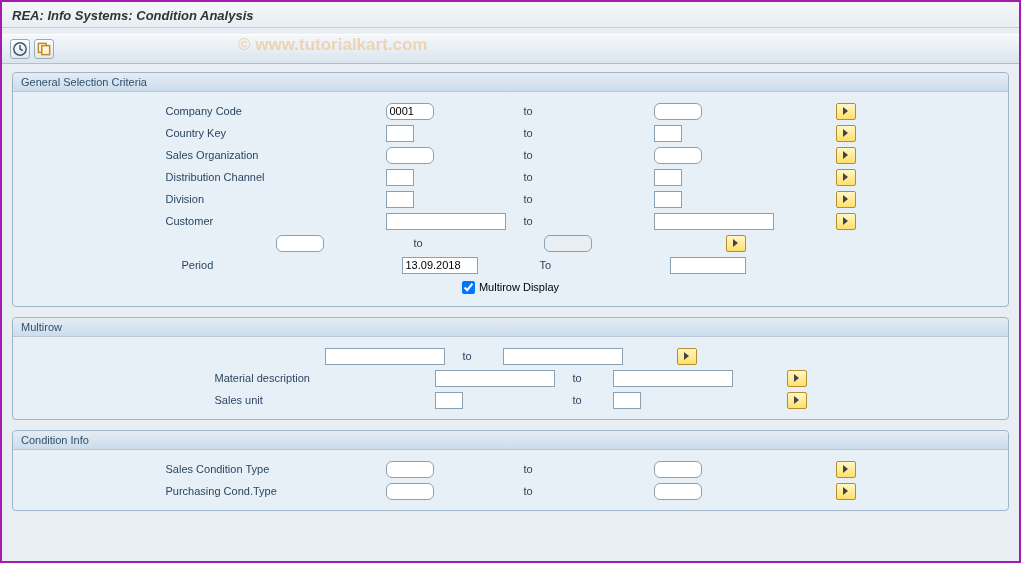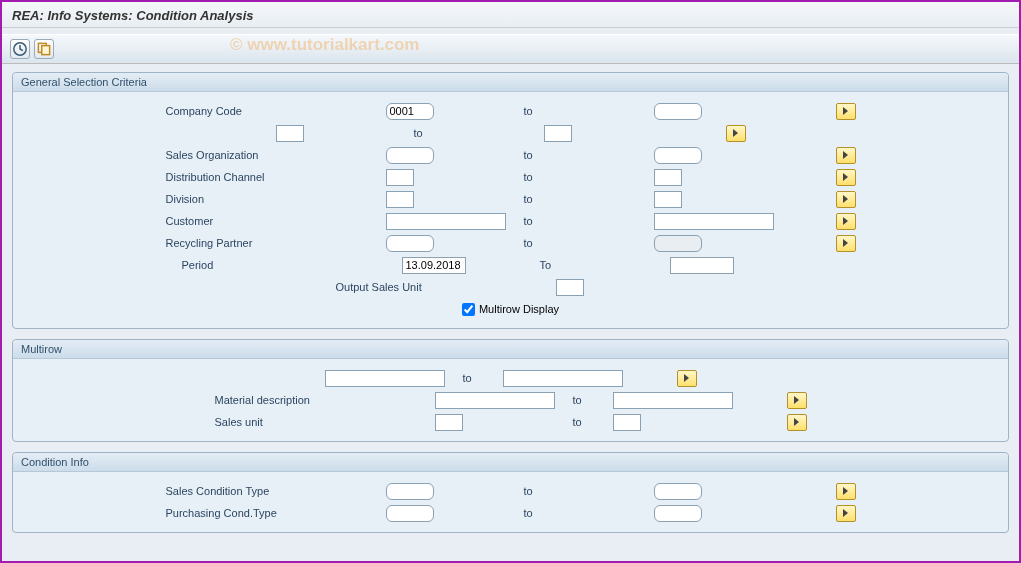--- a/index.html
+++ b/index.html
@@ -2,32 +2,32 @@
 <html><head>
   <meta charset="utf-8">
   <style>
     * { box-sizing: border-box; margin: 0; padding: 0; font-family: Arial, sans-serif; font-size: 11px; }
     body { background: #f2f2f2; width: 1021px; height: 563px; overflow: hidden; }
     .wrap { background: #e8eef3; width: 100%; height: 100%; border: 2px solid #a21caf; }
     .title-bar { padding: 6px 10px 4px; font-size: 13px; font-weight: bold; font-style: italic; color: #333; border-bottom: 1px solid #ccc; background: linear-gradient(#f5f7fa,#e8eef3); }
     .info-line { height: 6px; background: #e8eef3; }
     .toolbar { padding: 4px 8px; background: linear-gradient(#f5f8fb,#dbe5ed); border-top: 1px solid #fff; border-bottom: 1px solid #bbb; display:flex; align-items:center; gap:4px; position:relative; }
     .tb-btn { width: 20px; height: 20px; border: 1px solid #9aaab8; border-radius: 3px; background: linear-gradient(#fdfdfd,#e2e9ef); display:flex; align-items:center; justify-content:center; cursor:pointer; }
-    .watermark { position:absolute; left:228px; top:0; color:#f0b060; opacity:0.45; font-size:17px; font-weight:bold; pointer-events:none; }
+    .watermark { position:absolute; left:236px; top:0; color:#f0b060; opacity:0.45; font-size:17px; font-weight:bold; pointer-events:none; }
     .canvas { padding: 8px 10px; height: calc(100% - 60px); overflow:auto; }
     .group { border: 1px solid #9fb4c6; border-radius: 4px; margin-bottom: 10px; background: #e8f0f7; }
     .group-title { background: linear-gradient(#e4edf5,#ccdceb); padding: 3px 8px; font-size: 11px; color: #30506b; border-bottom: 1px solid #b6c7d6; border-top-left-radius:4px; border-top-right-radius:4px; }
     .group-body { padding: 8px 12px; }
     .row { display:flex; align-items:center; height: 22px; justify-content: center; }
     .lbl { width: 220px; color: #2b4560; }
     .inp { border: 1px solid #8aa0b3; background: #fff; height: 17px; padding: 1px 3px; font-size: 11px; }
     .inp-ro { background: #e9eef2; }
     .w-xs { width: 28px; }
     .w-s { width: 48px; border-radius: 6px; }
-    .w-m { width: 64px; }
+    .w-m { width: 76px; }
     .w-l { width: 120px; }
     .to { width: 130px; text-align:left; color:#2b4560; padding-left:0; }
     .row .to { margin-left: 8px; }
     .arrow-btn { width: 20px; height: 17px; border: 1px solid #b58f2a; border-radius: 2px; background: linear-gradient(#fff7c8,#ffe06b); display:flex; align-items:center; justify-content:center; cursor:pointer; margin-left: 12px; }
     .arrow-btn svg { width:10px; height:10px; }
     .chk { width:13px; height:13px; margin-right:4px; vertical-align:middle; }
     .col-from { width: 130px; display:flex; }
     .col-to { width: 170px; display:flex; }
   </style>
 </head>
@@ -68,20 +68,21 @@
               <input class="inp w-s" style="">
             </div>
           <div class="arrow-btn">
               <svg viewBox="0 0 10 10">
                 <path d="M2 1 L7 5 L2 9 Z" fill="#444"></path>
               </svg>
             </div>
         </div>
 
         <div class="row">
+          <span class="lbl">Country Key</span>
           <div class="col-from">
               <input class="inp w-xs" style="">
             </div>
           <span class="to">to</span>
           <div class="col-to">
               <input class="inp w-xs" style="">
             </div>
           <div class="arrow-btn">
               <svg viewBox="0 0 10 10">
                 <path d="M2 1 L7 5 L2 9 Z" fill="#444"></path>
@@ -147,21 +148,20 @@
               <input class="inp w-l" style="">
             </div>
           <div class="arrow-btn">
               <svg viewBox="0 0 10 10">
                 <path d="M2 1 L7 5 L2 9 Z" fill="#444"></path>
               </svg>
             </div>
         </div>
 
         <div class="row">
-          <span class="lbl">Recycling Partner</span>
           <div class="col-from">
               <input class="inp w-s" style="">
             </div>
           <span class="to">to</span>
           <div class="col-to">
               <input class="inp inp-ro w-s" readonly="" style="">
             </div>
           <div class="arrow-btn">
               <svg viewBox="0 0 10 10">
                 <path d="M2 1 L7 5 L2 9 Z" fill="#444"></path>
@@ -173,26 +173,20 @@
           <span class="lbl">Period</span>
           <div class="col-from">
               <input class="inp w-m" value="13.09.2018" style="">
             </div>
           <span class="to">To</span>
           <div class="col-to">
               <input class="inp w-m" style="">
             </div>
         </div>
 
-        <div class="row">
-          <span class="lbl">Output Sales Unit</span>
-          <div class="col-from">
-              <input class="inp w-xs" style="">
-            </div>
-        </div>
 
         <div class="row">
           <input type="checkbox" class="chk" checked="" style="">
           <span>Multirow Display</span>
         </div>
 
       </div>
     </div>
 
     <div class="group">

